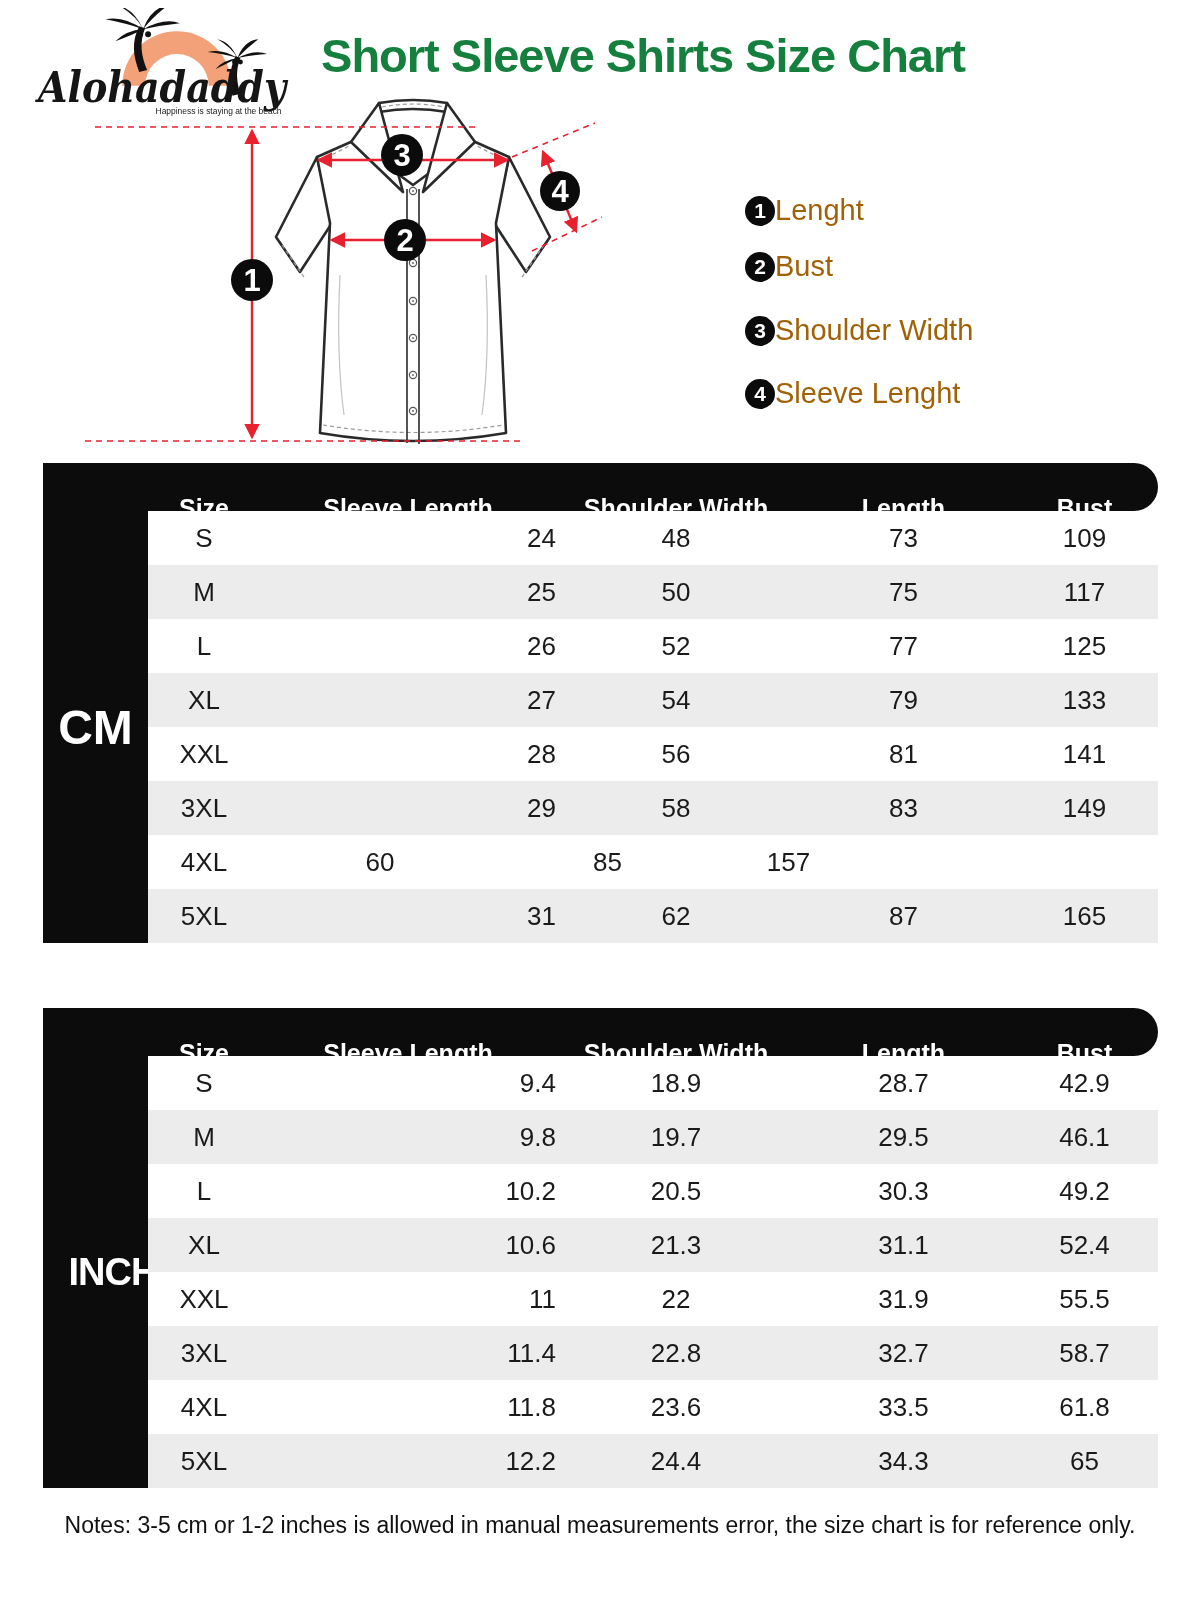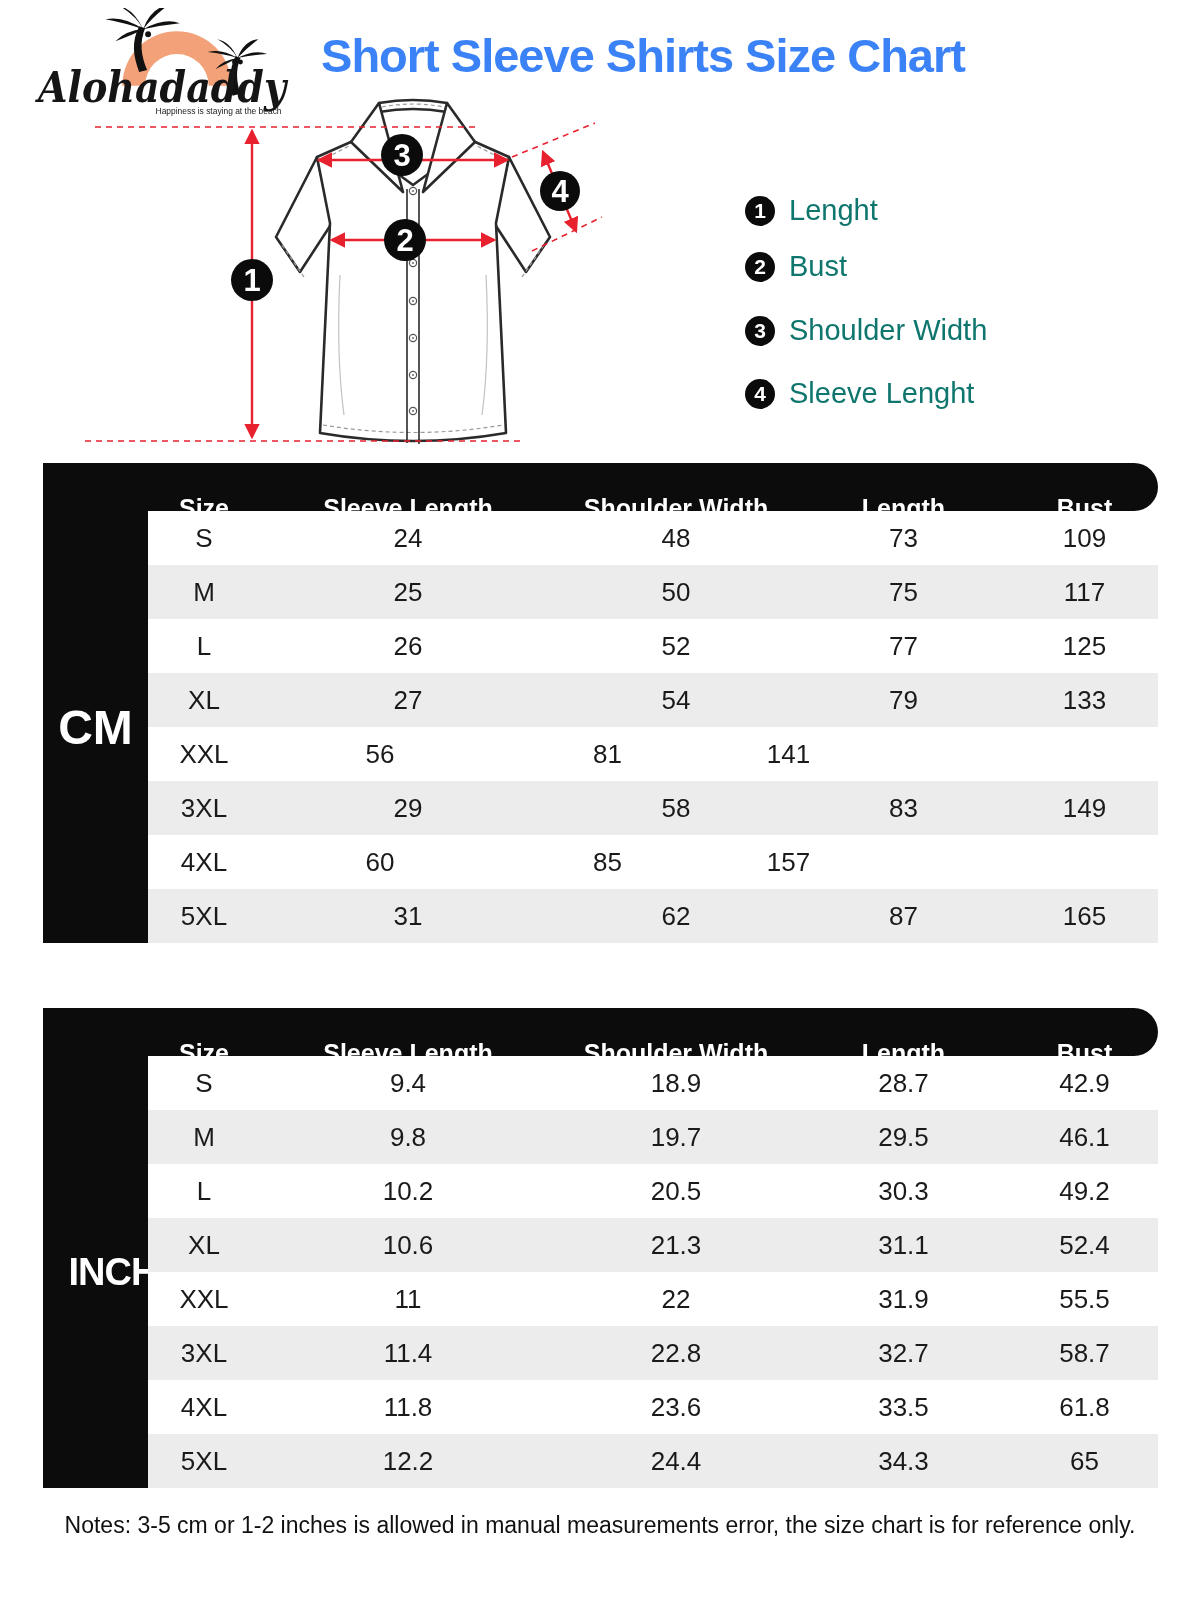--- a/index.html
+++ b/index.html
@@ -12,58 +12,58 @@
   html,body{background:#ffffff;}
   body{font-family:"Liberation Sans",sans-serif;color:#161616;}
   .page{position:relative;width:1200px;height:1600px;background:#fff;overflow:hidden;}
 
   
   .logo{position:absolute;left:28px;top:8px;width:268px;height:110px;}
   .logo svg{width:100%;height:100%;display:block;}
 
   
   .title{position:absolute;top:28px;left:86px;right:0;text-align:center;
-         font-size:47px;font-weight:bold;letter-spacing:-1px;color:#3b82f6;}
+         font-size:47px;font-weight:bold;letter-spacing:-1px;color:#15803d;}
 
   
   .shirt{position:absolute;left:80px;top:95px;width:530px;height:350px;}
   .outline{fill:#ffffff;stroke:#2a2a2a;stroke-width:2.6;stroke-linejoin:round;}
   .thin{fill:none;stroke:#2a2a2a;stroke-width:1.6;}
   .stitch{fill:none;stroke:#9a9a9a;stroke-width:1.2;stroke-dasharray:4 3;}
   .drape{fill:none;stroke:#c2c2c2;stroke-width:1.2;}
   .btn{fill:#fff;stroke:#555;stroke-width:1.2;}
   .btnhole{fill:#777;}
   .rstroke{stroke:var(--red);stroke-width:2.4;fill:none;}
   .rdash{stroke:var(--red);stroke-width:1.6;fill:none;stroke-dasharray:6 5;}
   .rfill{fill:var(--red);}
   .badge-c{fill:#0b0b0b;}
   .badge-t{fill:#ffffff;font-weight:bold;font-size:31px;font-family:"Liberation Sans",sans-serif;text-anchor:middle;}
 
   
   .legend{position:absolute;left:745px;top:0;width:340px;height:460px;list-style:none;}
   .legend li{position:absolute;display:flex;align-items:center;}
   .legend .dot{width:30px;height:30px;border-radius:50%;background:#0b0b0b;color:#fff;
                font-size:21px;font-weight:bold;display:flex;align-items:center;justify-content:center;flex:0 0 30px;}
-  .legend .lab{margin-left:14px;font-size:29px;color:#0f766e;}
+  .legend .lab{font-size:29px;color:#a16207;}
 
   
   .size-table{position:absolute;left:43px;width:1115px;}
   .t-header{display:flex;align-items:center;height:48px;background:var(--black);
             border-radius:0 24px 24px 0;padding-left:105px;}
   .t-header .th{color:#fff;font-weight:bold;font-size:25px;text-align:center;margin-top:43px;}
   .t-body{display:flex;}
   .t-unit{width:105px;background:var(--black);color:#fff;display:flex;align-items:center;
           justify-content:center;font-weight:bold;}
   .table-cm .t-unit{font-size:48px;}
   .table-inch .t-unit{font-size:38px;letter-spacing:-1px;padding-left:35px;}
   .t-rows{width:1010px;}
   .tr{display:flex;align-items:center;height:54px;background:#fff;}
   .tr.alt{background:var(--row-alt);}
   .td{font-size:26px;text-align:center;color:#1a1a1a;}
-  .c0{width:112px;} .c1{width:296px;} .c2{width:240px;} .c3{width:215px;} .c4{width:147px;}
+  .c0{width:112px;} .c1{width:296px;text-align:right;} .c2{width:240px;} .c3{width:215px;} .c4{width:147px;}
   .table-cm{top:463px;} .table-inch{top:1008px;}
 
   
   .notes{position:absolute;top:1512px;left:0;right:0;text-align:center;font-size:23px;color:#111;}
 
   
   .brandname{font-family:"DejaVu Serif",serif;font-style:italic;font-weight:bold;}
   .tagline{font-family:"Liberation Sans",sans-serif;}
 </style>
 </head>
@@ -237,20 +237,21 @@
           </div>
           <div class="tr alt">
             <div class="td c0">XL</div>
             <div class="td c1">27</div>
             <div class="td c2">54</div>
             <div class="td c3">79</div>
             <div class="td c4">133</div>
           </div>
           <div class="tr">
             <div class="td c0">XXL</div>
+            <div class="td c1">28</div>
             <div class="td c2">56</div>
             <div class="td c3">81</div>
             <div class="td c4">141</div>
           </div>
           <div class="tr alt">
             <div class="td c0">3XL</div>
             <div class="td c1">29</div>
             <div class="td c2">58</div>
             <div class="td c3">83</div>
             <div class="td c4">149</div>

